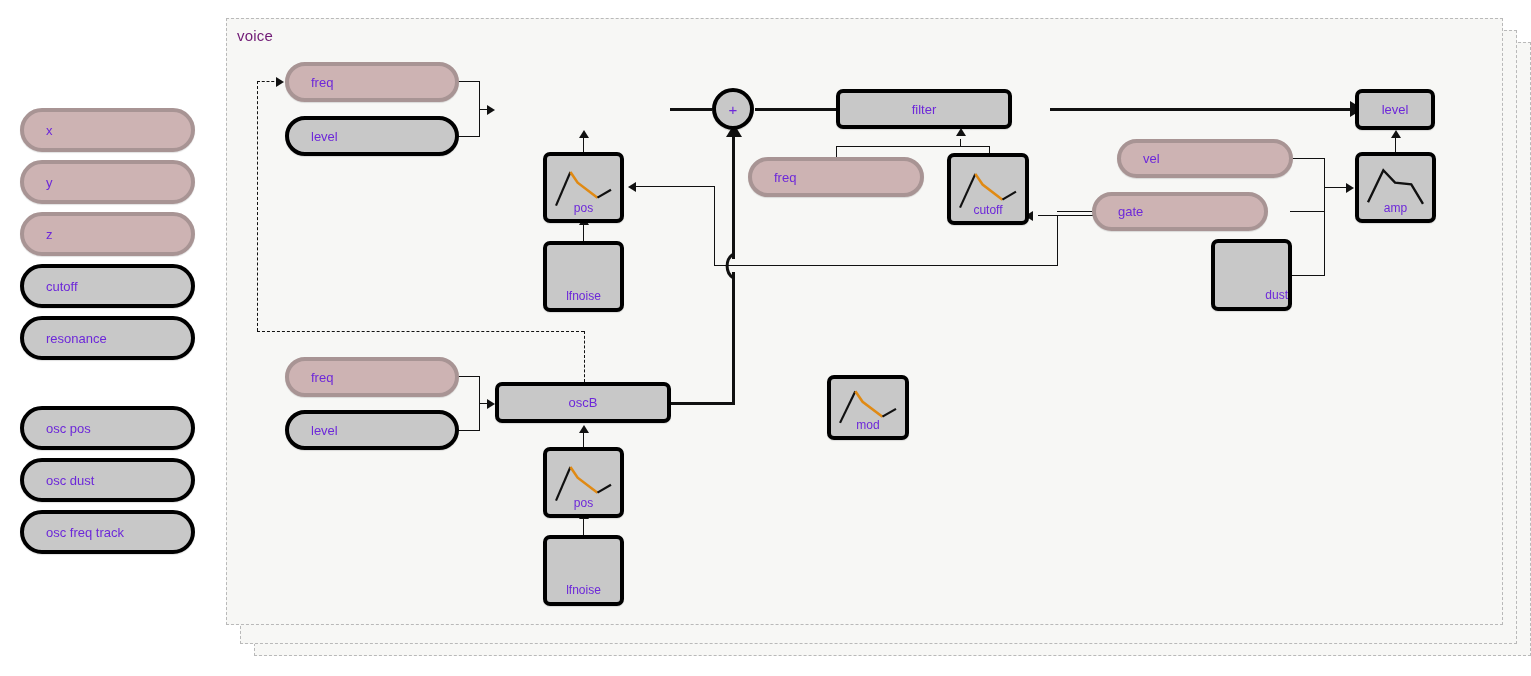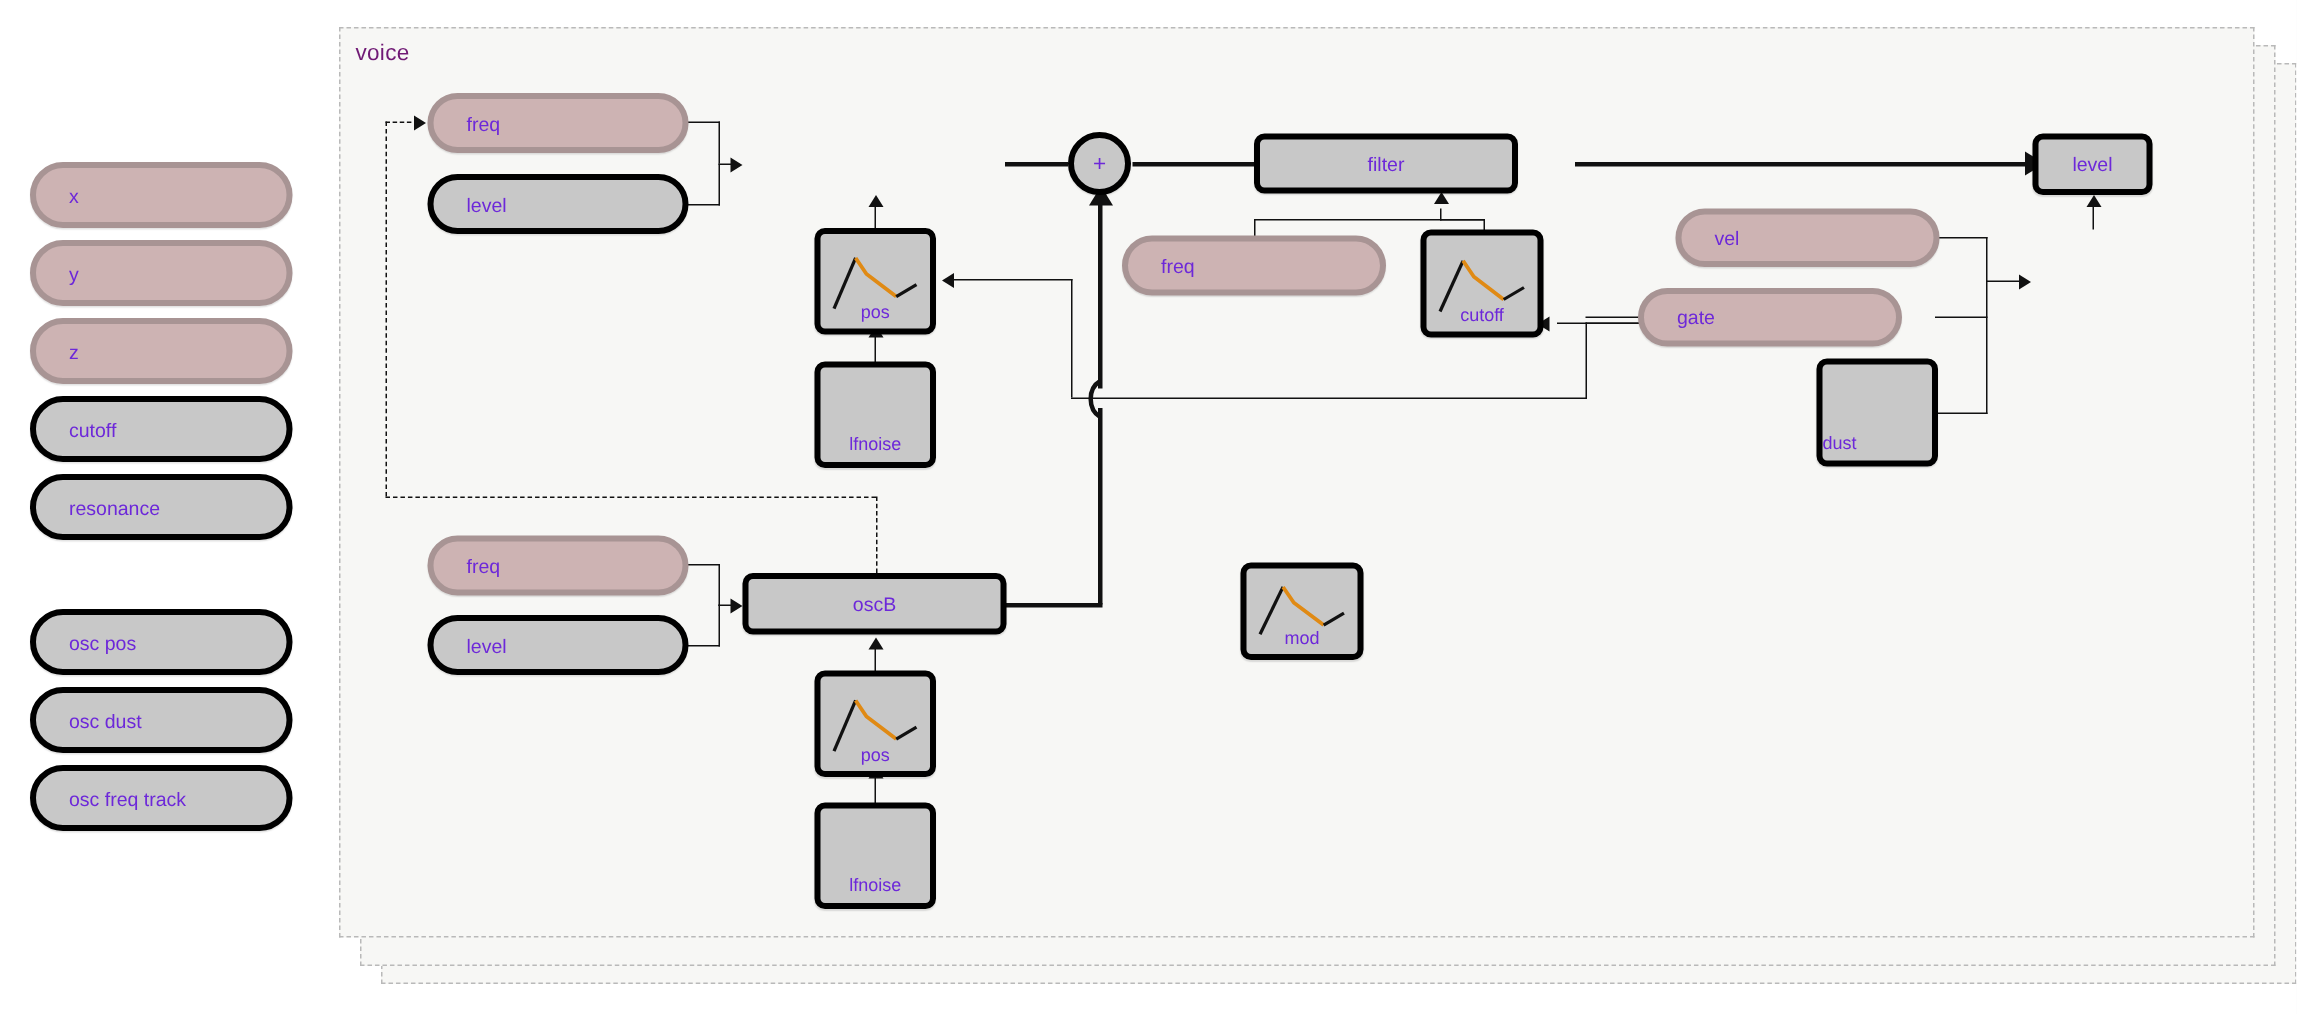--- a/index.html
+++ b/index.html
@@ -199,23 +199,29 @@
     <span class="lbl">cutoff</span>
   </div>
 
   <div class="node capsule pink" style="left:1117px;top:139px;width:176px;height:39px;">
     <span>vel</span>
   </div>
   <div class="node capsule pink" style="left:1092px;top:192px;width:176px;height:39px;">
     <span>gate</span>
   </div>
   <div class="node rect" style="left:1211px;top:239px;width:81px;height:72px;">
-    <span style="position:absolute;bottom:5px;left:0;right:0;text-align:left;font-size:12px;">dust</span>
-  </div>
-
+    <span style="position:absolute;bottom:5px;left:0;right:0;text-align:right;font-size:12px;">dust</span>
+  </div>
+
+  <div class="node env" style="left:1355px;top:152px;width:81px;height:71px;">
+    <svg viewBox="0 0 81 71" preserveAspectRatio="none">
+      <polyline points="10,52 27,16 40,30 58,32 71,54" fill="none" stroke="#111" stroke-width="2.6"></polyline>
+    </svg>
+    <span class="lbl">amp</span>
+  </div>
 
   <div class="node rect" style="left:1355px;top:89px;width:80px;height:41px;">
     <span>level</span>
   </div>
 
   <div class="node capsule pink" style="left:285px;top:357px;width:174px;height:40px;">
     <span>freq</span>
   </div>
   <div class="node capsule" style="left:285px;top:410px;width:174px;height:40px;">
     <span>level</span>

